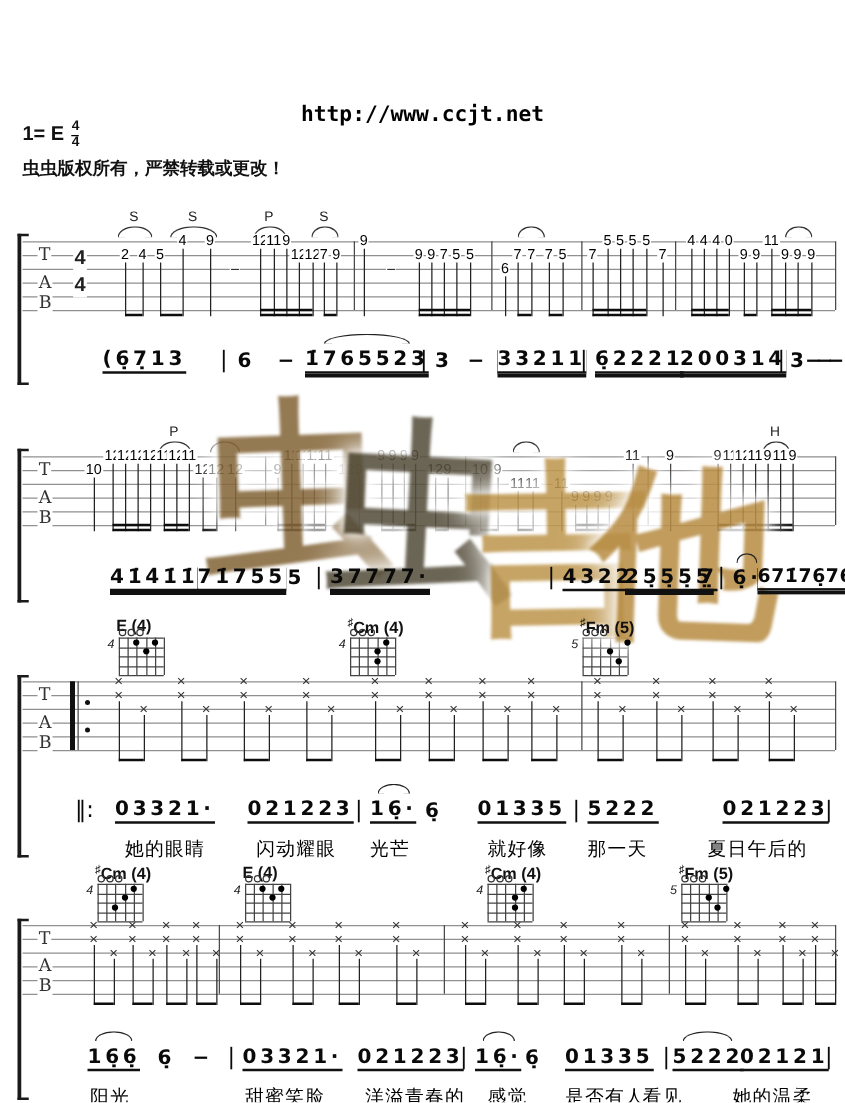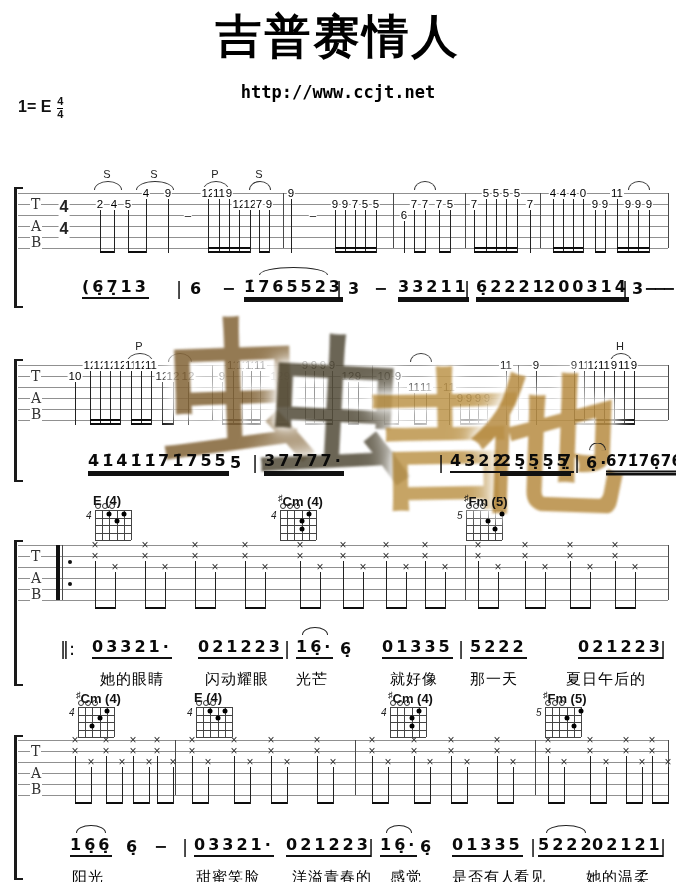--- a/index.html
+++ b/index.html
@@ -50,25 +50,25 @@
   .chopen{position:absolute;width:4px;height:4px;border-radius:50%;border:1px solid #333;z-index:6;}
   
   .wm{position:absolute;font-family:"DejaVu Serif",serif;font-weight:bold;line-height:1;
       transform:translate(-50%,-50%);z-index:5;opacity:0.88;filter:blur(1.2px);
       text-shadow:0 0 6px #fff,0 0 14px #fff,0 0 22px #fff,0 0 30px #fff;}
 </style>
 </head>
 <body>
 
 <div id="page">
-  <div class="title">吉普赛情人</div>
   <div class="url">http://www.ccjt.net</div>
   <div class="keysig">
     <span>1= E</span><span class="frac"><span>4</span><span class="fb">4</span></span>
   </div>
+  <div class="copyright">虫虫版权所有，严禁转载或更改！</div>
 <div class="sline" style="left: 18px; top: 193px; width: 650px;"></div>
     <div class="sline" style="left: 18px; top: 204px; width: 650px;"></div>
     <div class="sline" style="left: 18px; top: 215px; width: 650px;"></div>
     <div class="sline" style="left: 18px; top: 226px; width: 650px;"></div>
     <div class="sline" style="left: 18px; top: 237px; width: 650px;"></div>
     <div class="sline" style="left: 18px; top: 248px; width: 650px;"></div>
     <div class="brk" style="left: 14px; top: 187px; height: 121px;"></div>
     <div class="brkh" style="left: 14px; top: 187px; width: 9px;"></div>
     <div class="brkh" style="left: 14px; top: 306px; width: 9px;"></div>
     <div class="clef" style="left: 30px; top: 204px;">T</div>

